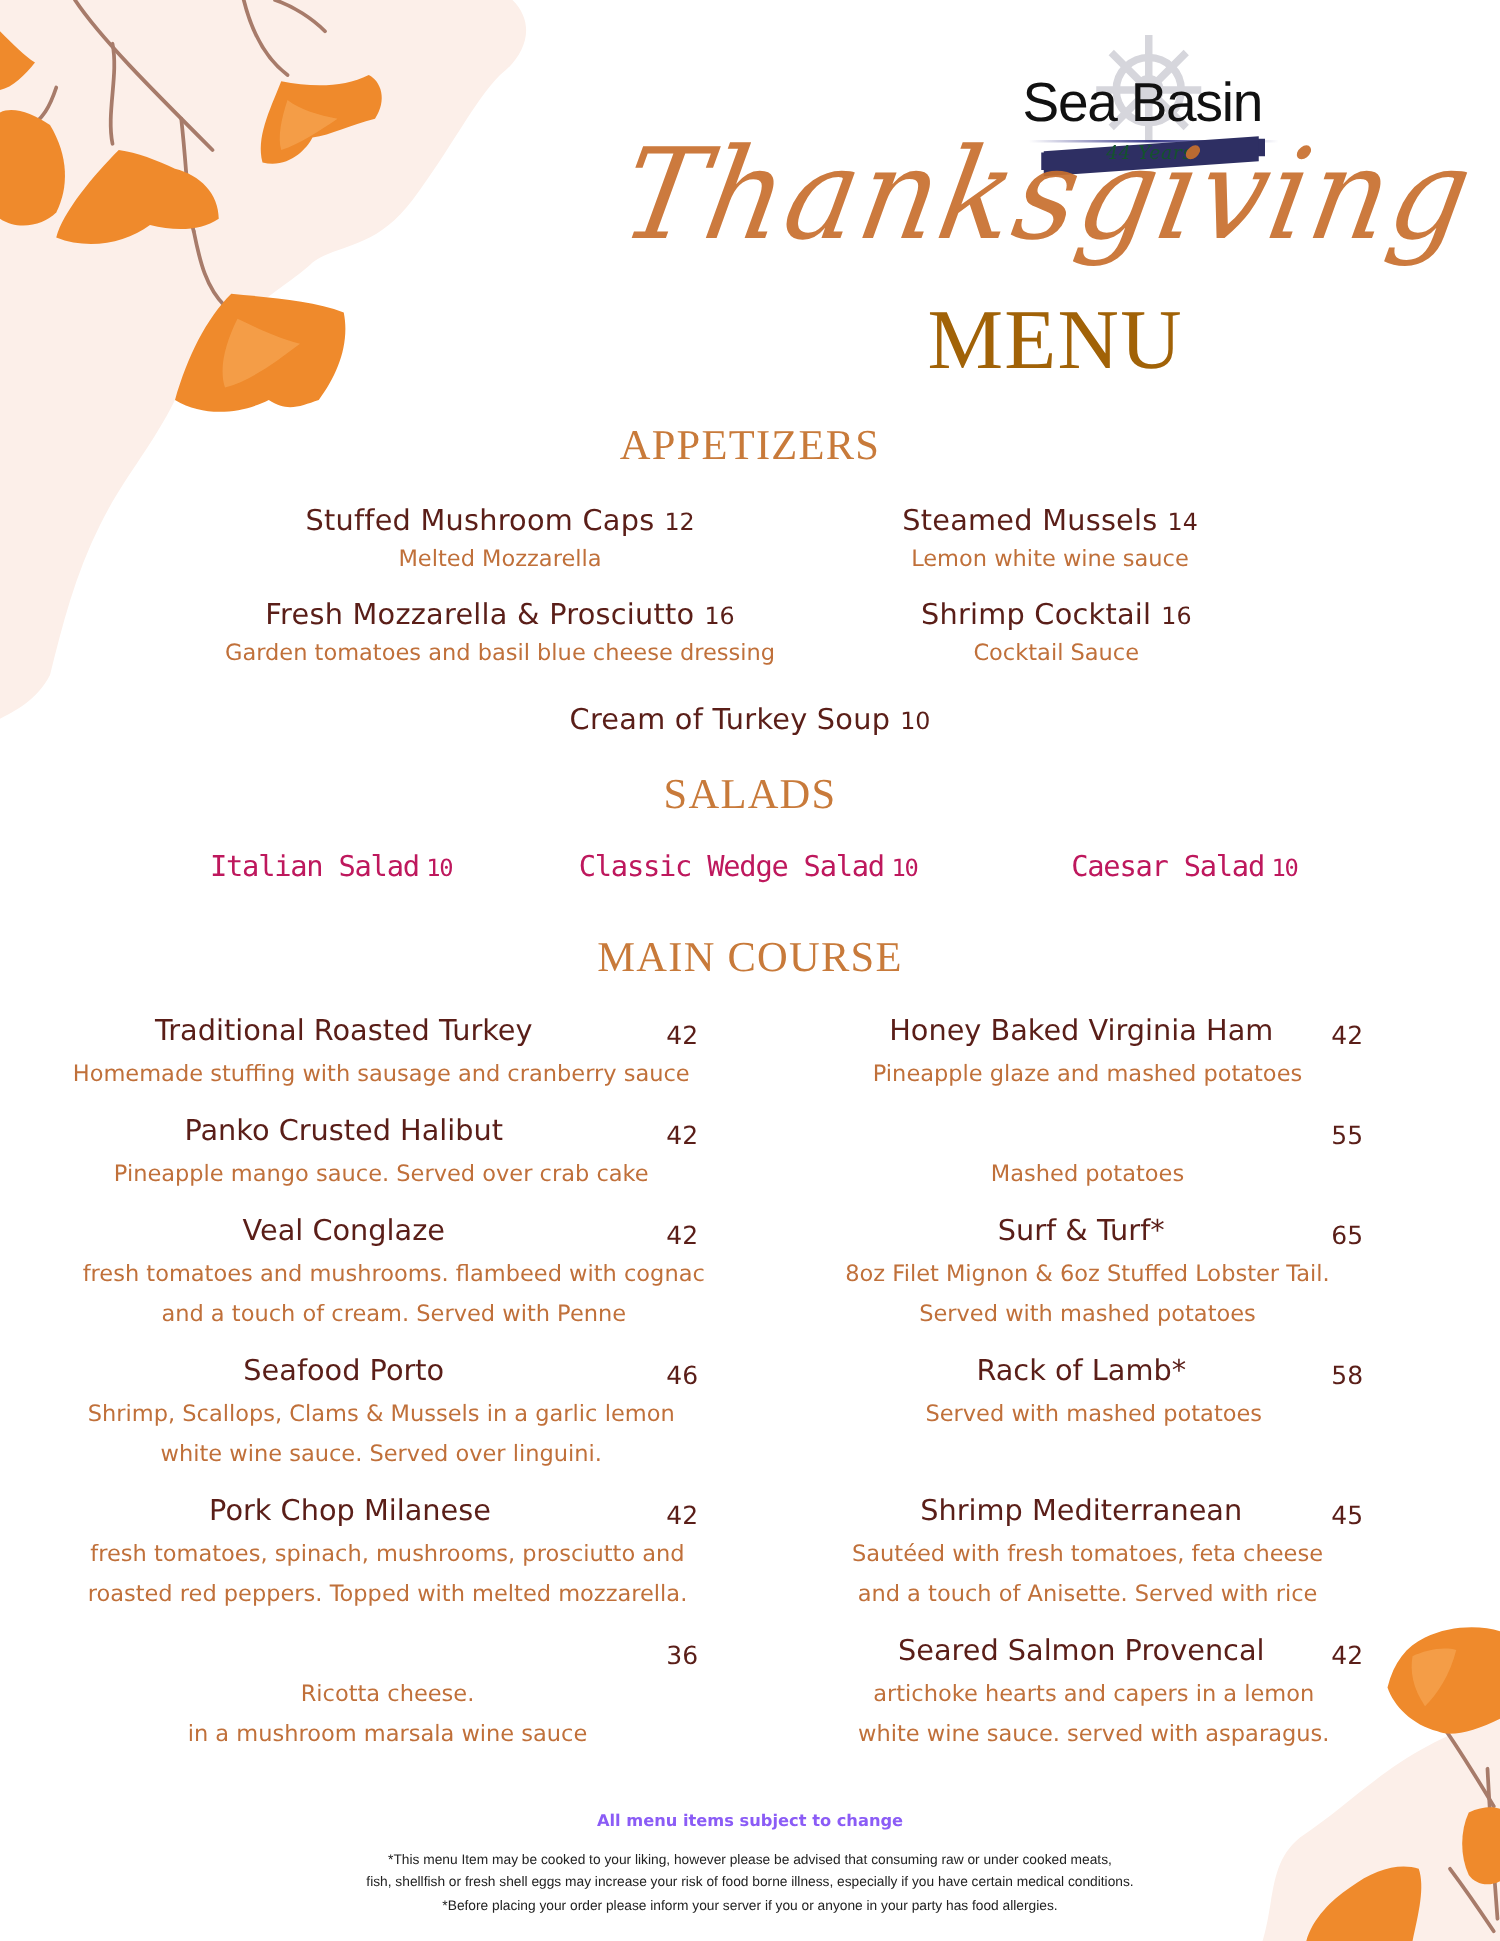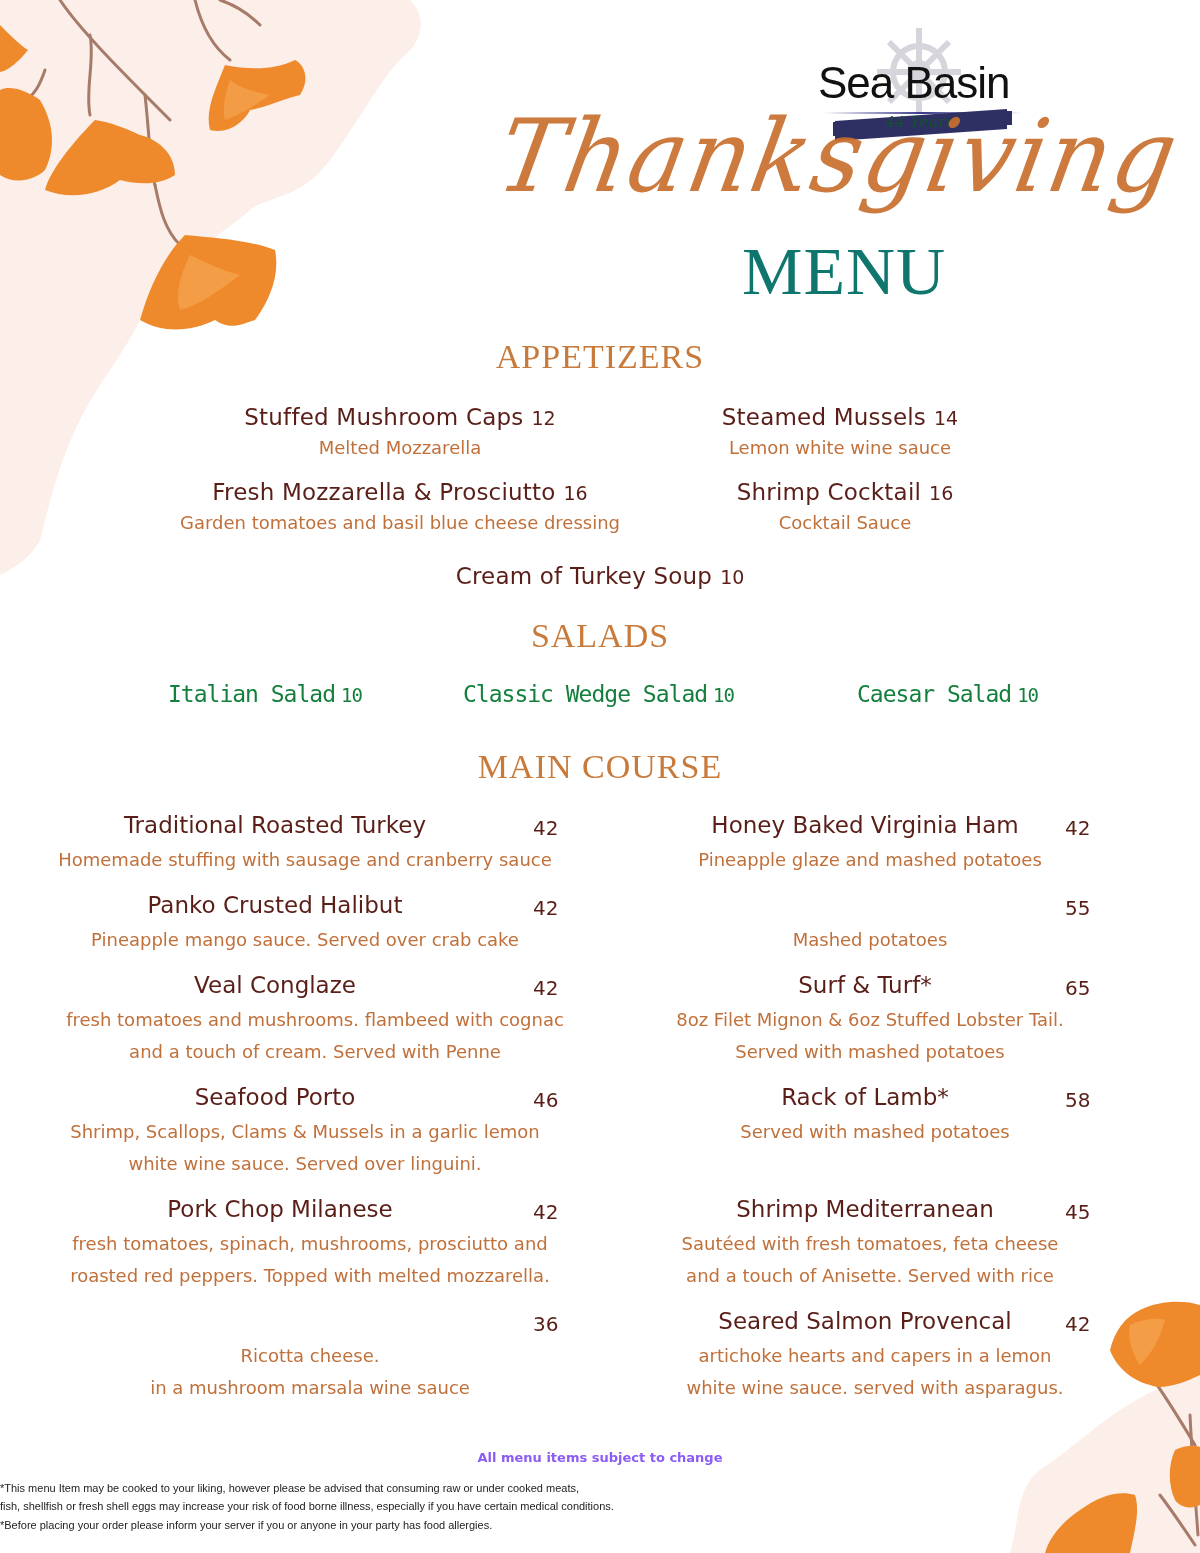--- a/index.html
+++ b/index.html
@@ -11,40 +11,40 @@
 
   .logo { position: absolute; left: 815px; top: 22px; width: 215px; height: 110px; }
   .logo .wheel { position: absolute; left: 58px; top: 0; width: 92px; height: 92px; }
   .logo .brand { position: absolute; left: 3px; top: 36px; font-family: "Liberation Sans", sans-serif; font-size: 44px; color: #111111; letter-spacing: -1px; font-weight: normal; }
   .logo .rule { position: absolute; left: 8px; top: 90px; width: 200px; height: 2px; background: linear-gradient(90deg, rgba(60,60,140,0), #3a3a8a, rgba(60,60,140,0)); }
   .logo .ribbon { position: absolute; left: 20px; top: 93px; width: 172px; height: 20px; background: #2e2f63; transform: skewY(-4deg); }
   .logo .ribbon-l { position: absolute; left: 18px; top: 100px; width: 20px; height: 14px; background: #2e2f63; }
   .logo .ribbon-r { position: absolute; left: 175px; top: 89px; width: 22px; height: 14px; background: #2e2f63; }
   .logo .years { position: absolute; left: 70px; top: 91px; font-family: "DejaVu Serif", serif; font-style: italic; font-size: 15px; color: #14532d; letter-spacing: 0.5px; }
   .script-text { position: absolute; left: 500px; top: 100px; font-family: "DejaVu Serif", serif; font-style: italic; font-size: 96px; color: #c86f2e; letter-spacing: 2px; transform: skewX(-10deg) scaleY(1.05); opacity: 0.92; }
-  .menu-word { position: absolute; left: 742px; top: 232px; font-family: "Liberation Serif", serif; font-size: 68px; color: #0f766e; letter-spacing: 1px; }
+  .menu-word { position: absolute; left: 742px; top: 232px; font-family: "Liberation Serif", serif; font-size: 68px; color: #a16207; letter-spacing: 1px; }
 
   .section-title { position: absolute; left: 0; width: 1200px; text-align: center; font-family: "Liberation Serif", serif; font-size: 34px; color: #c87a3a; letter-spacing: 1px; }
 
   .dish { position: absolute; text-align: center; }
   .dish .name { font-family: "DejaVu Sans", sans-serif; font-size: 23px; color: #5a1e18; line-height: 30px; white-space: nowrap; letter-spacing: 0.2px; }
   .dish .price { font-family: "DejaVu Sans", sans-serif; font-size: 19px; color: #5a1e18; margin-left: 8px; }
   .dish .desc { font-family: "DejaVu Sans", sans-serif; font-size: 18px; color: #c0703a; line-height: 32px; white-space: nowrap; }
 
-  .salad { position: absolute; font-family: "DejaVu Sans Mono", monospace; font-size: 23px; color: #15803d; white-space: nowrap; letter-spacing: -1px; }
+  .salad { position: absolute; font-family: "DejaVu Sans Mono", monospace; font-size: 23px; color: #be185d; white-space: nowrap; letter-spacing: -1px; }
   .salad .price { font-size: 19px; margin-left: 6px; }
 
   .main-item { position: absolute; width: 540px; }
   .main-item .row { position: relative; height: 32px; }
   .main-item .name { position: absolute; left: 0; right: 0; text-align: center; font-family: "DejaVu Sans", sans-serif; font-size: 23px; color: #5a1e18; white-space: nowrap; }
   .main-item .price { position: absolute; font-family: "DejaVu Sans", sans-serif; font-size: 20px; color: #5a1e18; top: 4px; }
   .main-item .desc { text-align: center; font-family: "DejaVu Sans", sans-serif; font-size: 18px; color: #c0703a; line-height: 32px; white-space: nowrap; }
 
   .footer-strong { position: absolute; left: 0; width: 1200px; top: 1450px; text-align: center; font-family: "DejaVu Sans", sans-serif; font-weight: bold; font-size: 13px; color: #8b5cf6; }
-  .footer-note { position: absolute; left: 0; width: 1200px; text-align: left; font-family: "Liberation Sans", sans-serif; font-size: 11px; color: #222; line-height: 19px; }
+  .footer-note { position: absolute; left: 0; width: 1200px; text-align: center; font-family: "Liberation Sans", sans-serif; font-size: 11px; color: #222; line-height: 19px; }
 </style>
 </head>
 <body>
 
 <svg class="wash" style="left:0;top:0;width:460px;height:580px" viewBox="0 0 460 580">
   <path d="M0,0 L410,0 C430,20 420,45 400,60 C380,80 360,120 330,160 C300,200 270,195 250,210 C230,230 170,260 140,320 C120,360 100,380 80,420 C60,460 50,500 40,540 C30,560 10,570 0,575 Z" fill="#fcefe9"></path>
 </svg>
 <svg class="wash" style="left:990px;top:1370px;width:210px;height:183px" viewBox="0 0 210 183">
   <path d="M210,0 L210,183 L20,183 C30,150 25,120 50,100 C80,80 100,60 130,40 C160,20 190,10 210,0 Z" fill="#fcefe9"></path>
 </svg>

